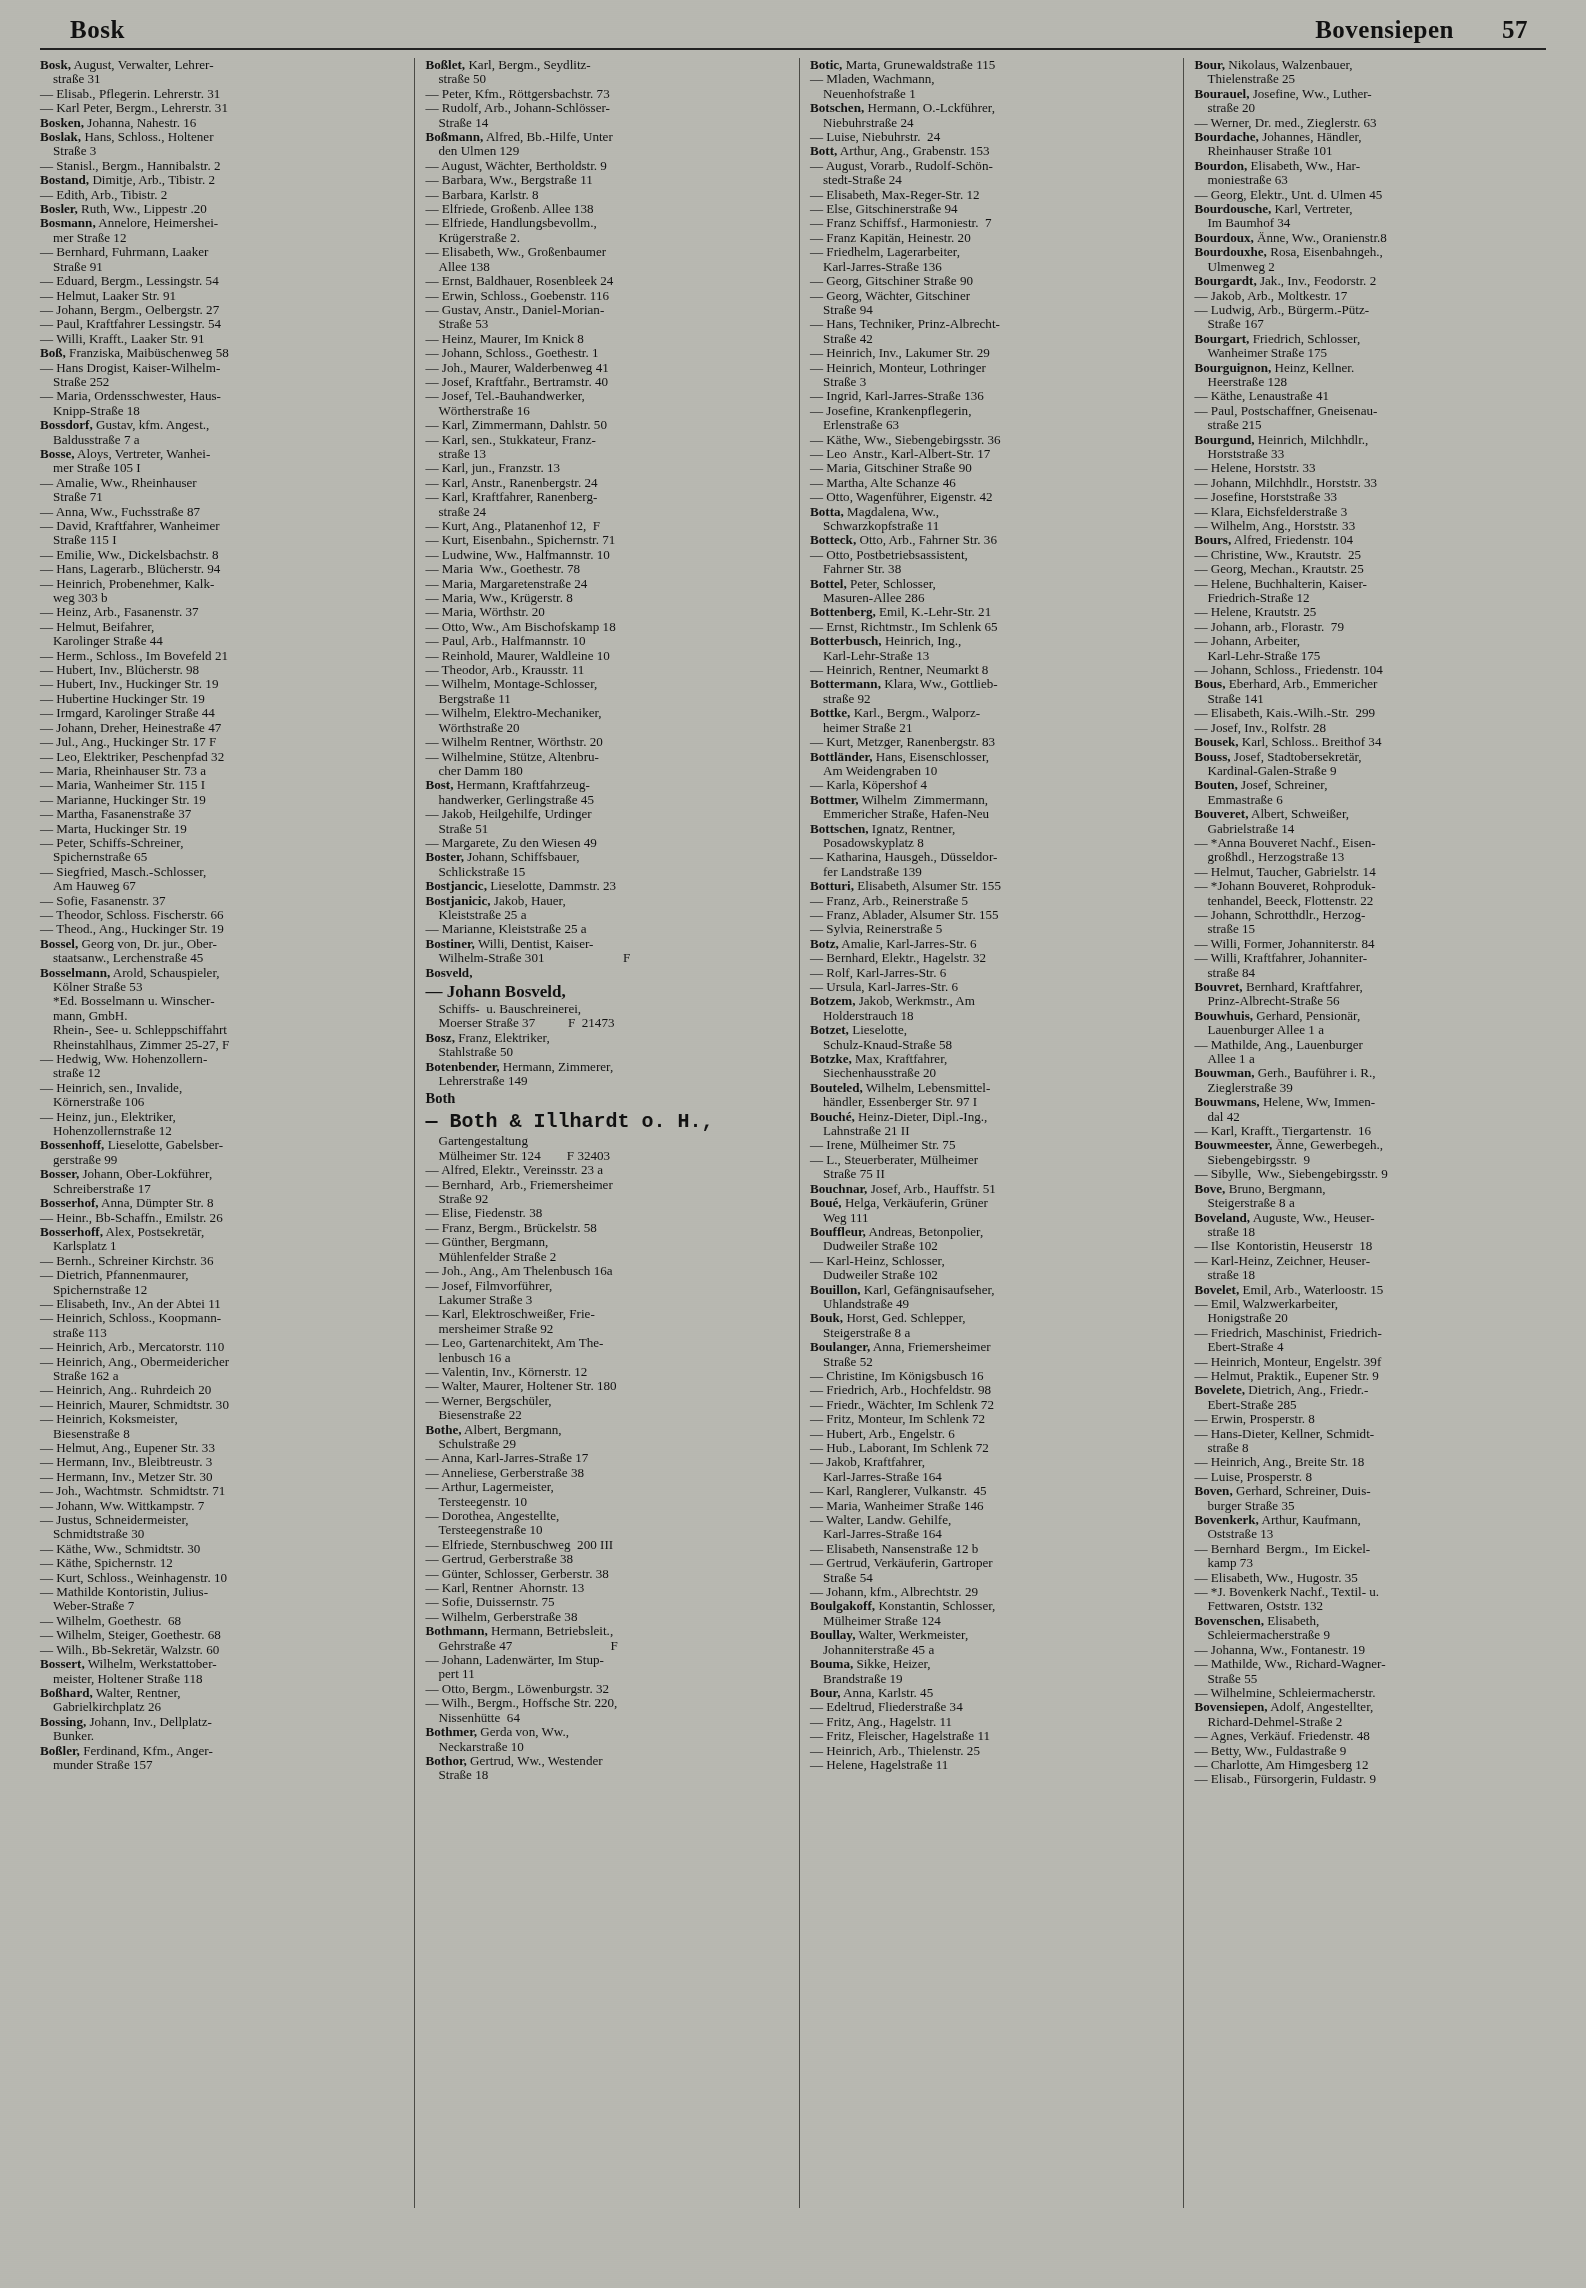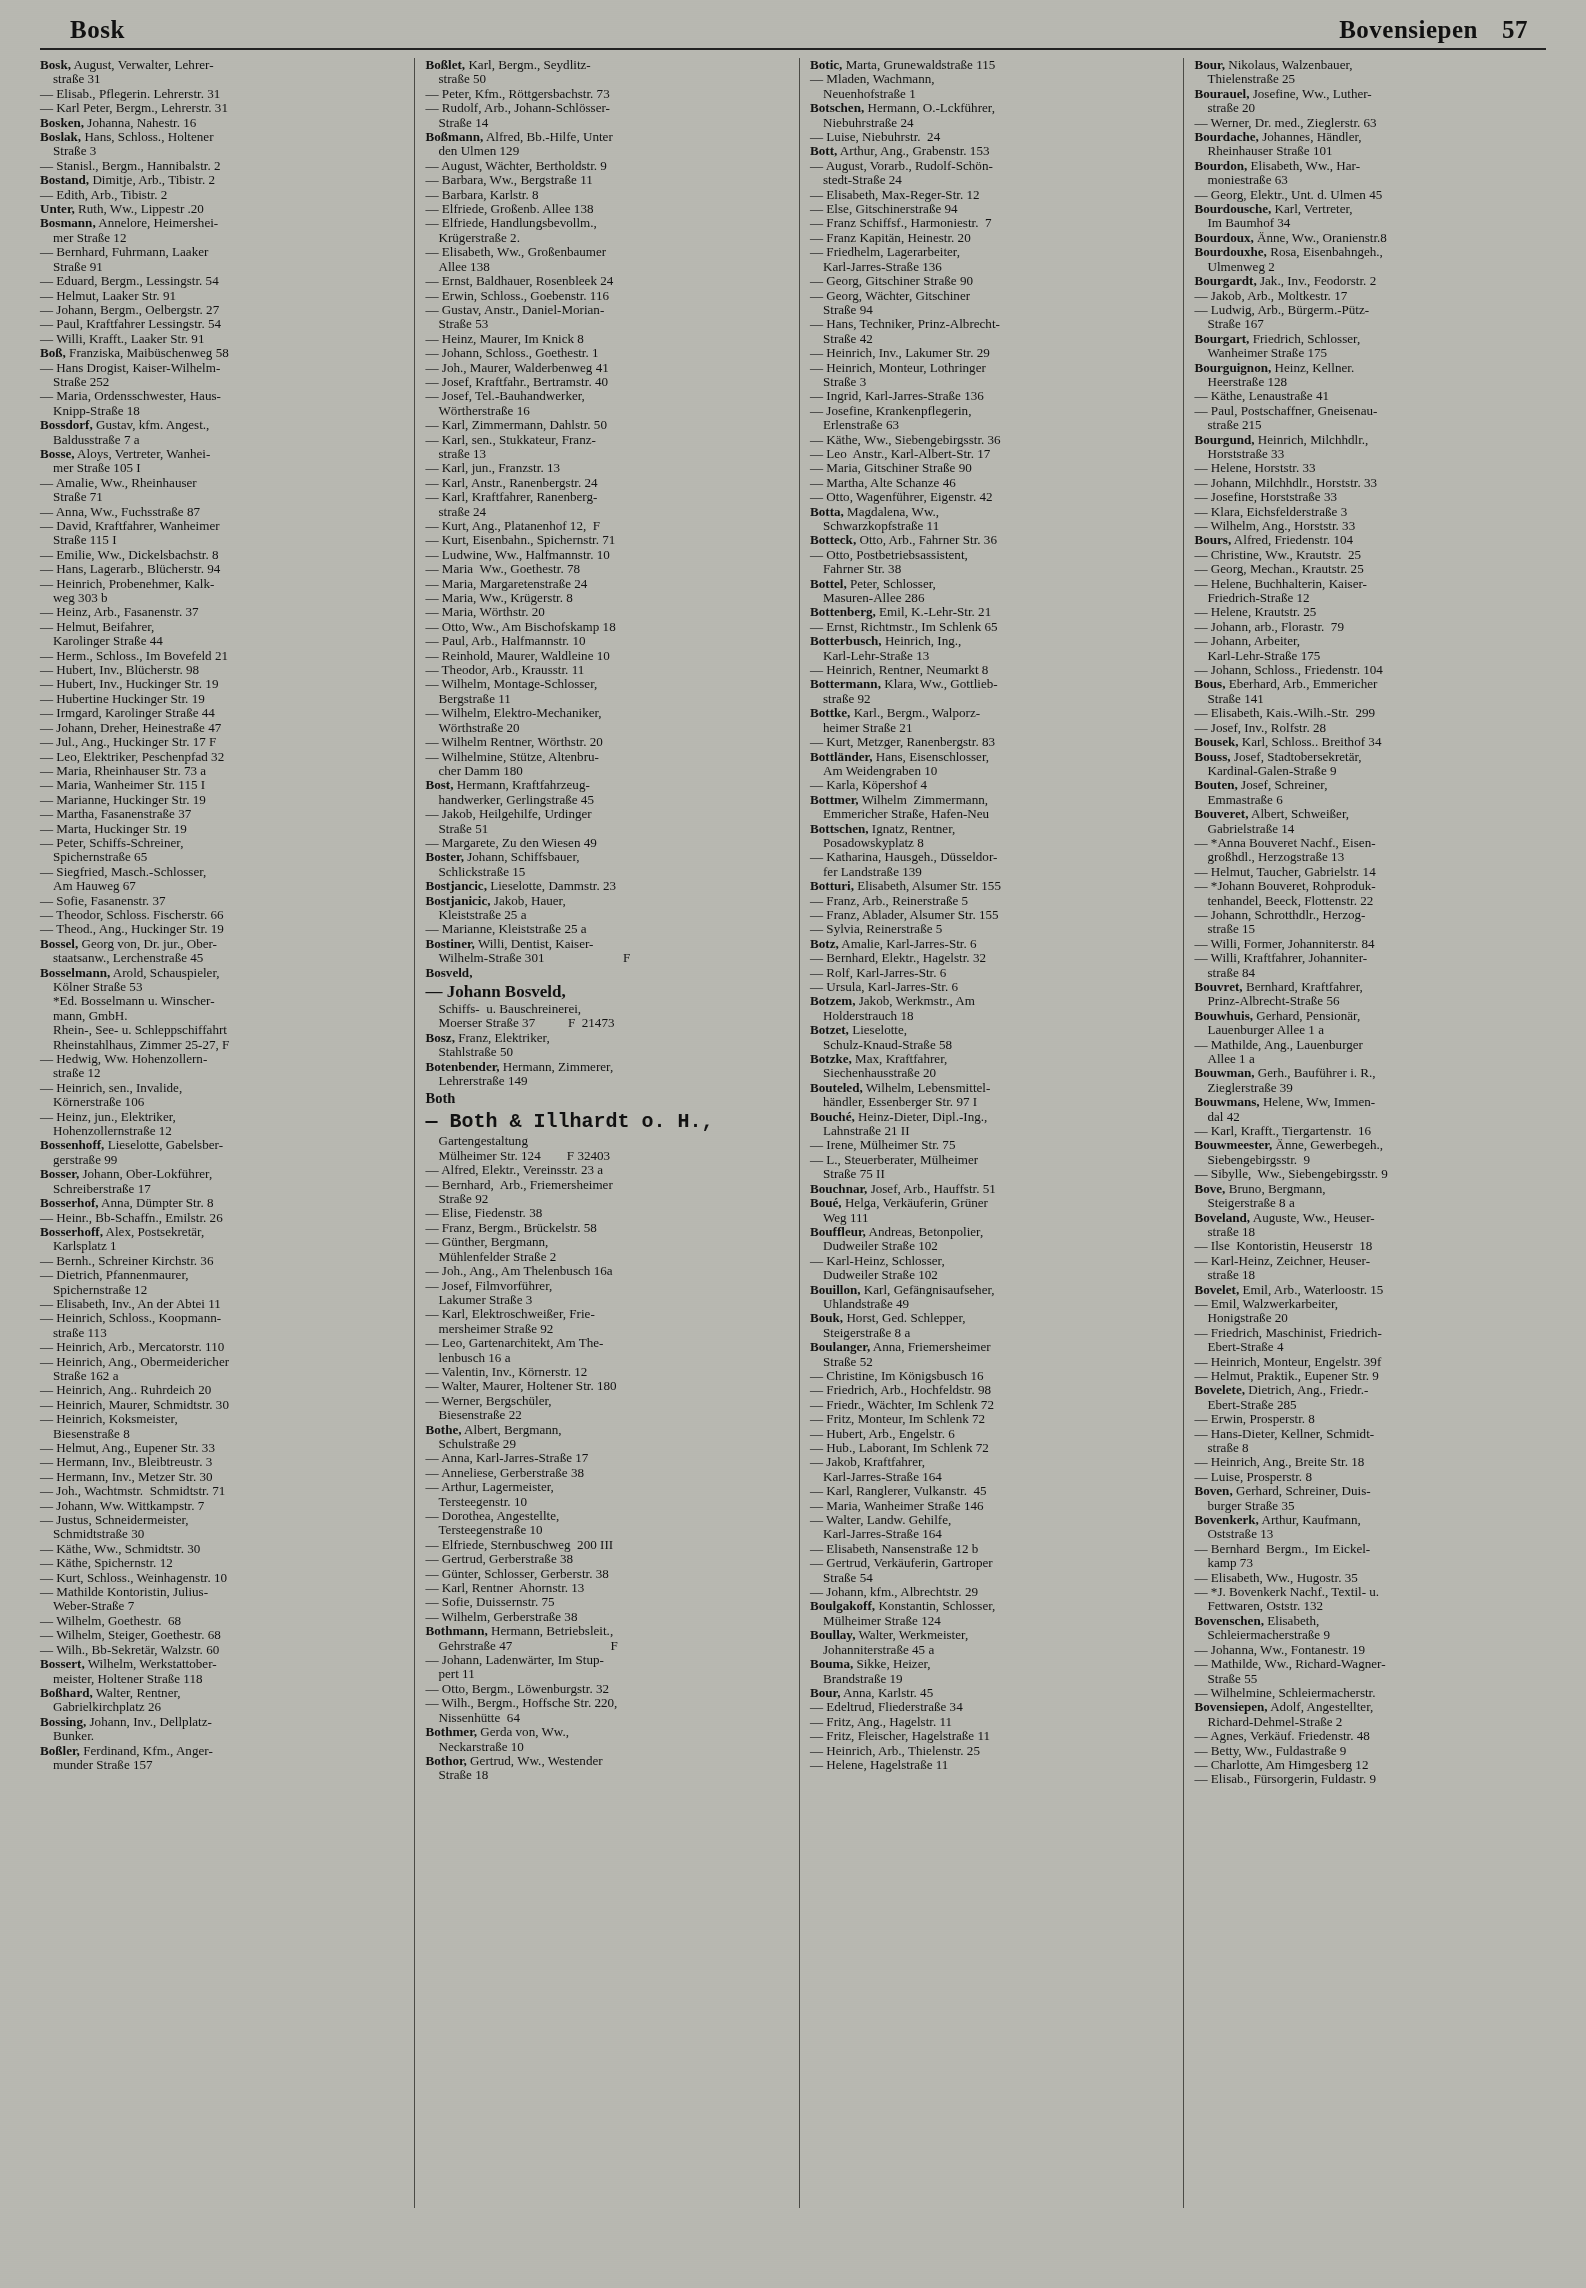--- a/index.html
+++ b/index.html
@@ -27,21 +27,21 @@
     display: flex;
     align-items: baseline;
     justify-content: space-between;
     font-weight: bold;
     font-size: 25px;
     letter-spacing: 0.5px;
     padding: 0 28px 0 40px;
     margin-bottom: 4px;
   }
   .header .left { }
-  .header .right { display: flex; align-items: flex-start; gap: 24px; }
+  .header .right { display: flex; align-items: flex-start; gap: 48px; }
   .rule {
     border: none;
     border-top: 2px solid #222;
     margin: 4px 10px 8px 10px;
   }
   .columns {
     display: flex;
     gap: 12px;
     height: 2150px;
   }
@@ -122,21 +122,21 @@
         <div class="entry"><span class="lemma">Bosk,</span> August, Verwalter, Lehrer-</div>
         <div class="entry cont">straße 31</div>
         <div class="entry">— Elisab., Pflegerin. Lehrerstr. 31</div>
         <div class="entry">— Karl Peter, Bergm., Lehrerstr. 31</div>
         <div class="entry"><span class="lemma">Bosken,</span> Johanna, Nahestr. 16</div>
         <div class="entry"><span class="lemma">Boslak,</span> Hans, Schloss., Holtener</div>
         <div class="entry cont">Straße 3</div>
         <div class="entry">— Stanisl., Bergm., Hannibalstr. 2</div>
         <div class="entry"><span class="lemma">Bostand,</span> Dimitje, Arb., Tibistr. 2</div>
         <div class="entry">— Edith, Arb., Tibistr. 2</div>
-        <div class="entry"><span class="lemma">Unter,</span> Ruth, Ww., Lippestr .20</div>
+        <div class="entry"><span class="lemma">Bosler,</span> Ruth, Ww., Lippestr .20</div>
         <div class="entry"><span class="lemma">Bosmann,</span> Annelore, Heimershei-</div>
         <div class="entry cont">mer Straße 12</div>
         <div class="entry">— Bernhard, Fuhrmann, Laaker</div>
         <div class="entry cont">Straße 91</div>
         <div class="entry">— Eduard, Bergm., Lessingstr. 54</div>
         <div class="entry">— Helmut, Laaker Str. 91</div>
         <div class="entry">— Johann, Bergm., Oelbergstr. 27</div>
         <div class="entry">— Paul, Kraftfahrer Lessingstr. 54</div>
         <div class="entry">— Willi, Krafft., Laaker Str. 91</div>
         <div class="entry"><span class="lemma">Boß,</span> Franziska, Maibüschenweg 58</div>

